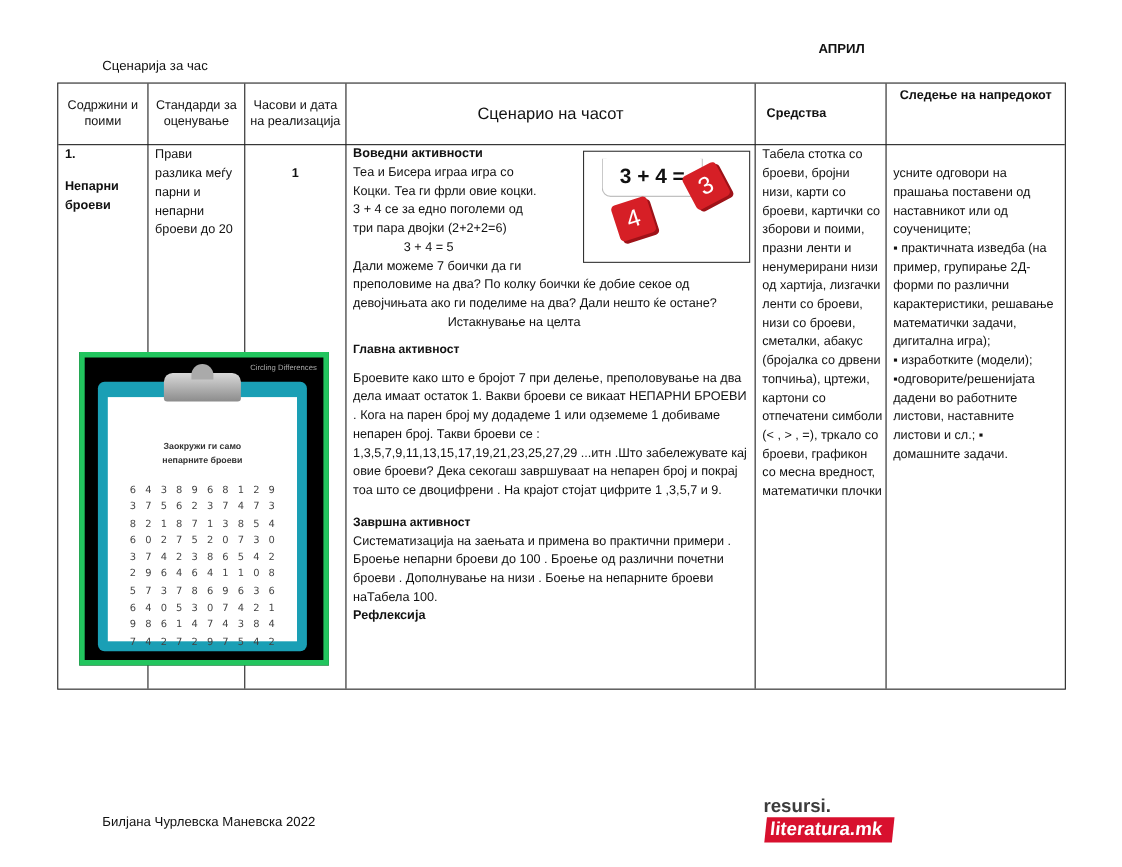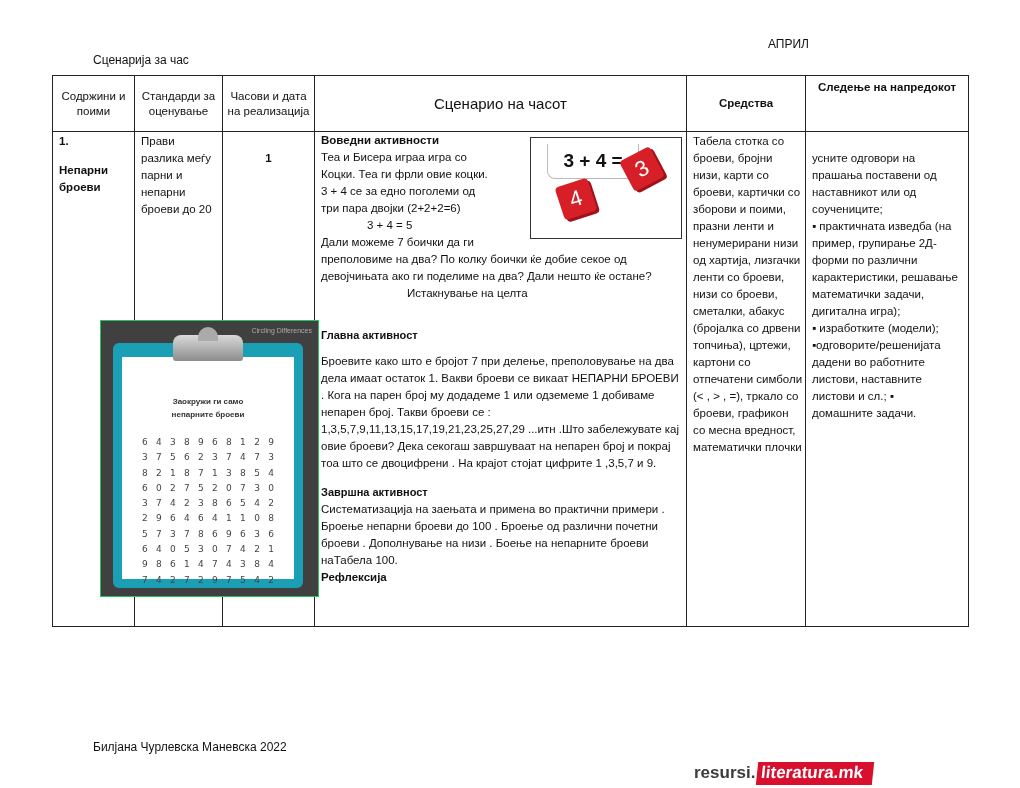--- a/index.html
+++ b/index.html
@@ -1,19 +1,19 @@
 <!DOCTYPE html>
 <html><head>
 <meta charset="utf-8">
 <style>
   html, body { margin:0; padding:0; background:#ffffff; }
   body { width:1020px; height:788px; position:relative; overflow:hidden;
          font-family:"Liberation Sans", "DejaVu Sans", sans-serif; color:#111; }
   .hdr-left { position:absolute; left:93px; top:37px; font-size:12px;margin-top:16px; }
-  .hdr-right { position:absolute; left:768px; top:37px; font-size:12px; }
+  .hdr-right { position:absolute; left:744px; top:37px; font-size:12px;font-weight:bold; }
 
   .tbl { position:absolute; left:52px; top:75px; width:917px; height:552px;
          border:1px solid #222; box-sizing:border-box; }
   .col-line { position:absolute; top:0; bottom:0; width:1px; background:#222; }
   .row-line { position:absolute; left:0; right:0; height:1px; background:#222; }
 
   .th { position:absolute; top:0; height:55px; display:flex; align-items:center;
         justify-content:center; text-align:center; font-size:11.5px; line-height:15px; }
   .th.bold { font-weight:bold; }
   .th.big { font-size:15px; font-weight:normal; }
@@ -24,38 +24,38 @@
 
   .dice-box { position:absolute; left:530px; top:137px; width:150px; height:100px;
               border:1px solid #333; background:#fff; }
   .eq-tab { position:absolute; left:16px; top:6px; width:90px; height:34px;
             border:1px solid #bbb; border-top:none; border-radius:0 0 4px 8px;
             font-weight:bold; font-size:19px; display:flex; align-items:center; justify-content:center; }
   .die { position:absolute; width:34px; height:34px; background:#d61f26;
          color:#fff; font-size:22px; display:flex; align-items:center; justify-content:center;
          border-radius:4px; box-shadow: 2px 3px 0 #9e1218; }
   .clip-wrap { position:absolute; left:72px; top:320px; width:217px; height:275px;
-               border:1px solid #22c55e; background:#404040;margin-left:28px; }
+               border:5px solid #22c55e; background:#000000; }
   .clip-board { position:absolute; left:30px; top:20px; width:180px; height:248px;
                 background:#1a9fb5; border-radius:6px; }
   .clip-paper { position:absolute; left:10px; top:14px; width:160px; height:226px;
                 background:#fff; }
   .clip-clip { position:absolute; left:72px; top:4px; width:70px; height:28px;
                background:linear-gradient(#d9d9d9,#8c8c8c); border-radius:8px 8px 3px 3px; }
   .clip-ring { position:absolute; left:97px; top:-2px; width:20px; height:14px;
                background:#aaa; border-radius:10px 10px 0 0; }
   .clip-caption { position:absolute; right:6px; top:6px; font-size:7px; color:#aaa; }
   .clip-title { position:absolute; left:0; right:0; top:38px; text-align:center;
                 font-size:8px; font-weight:bold; line-height:13px; color:#333; }
   .grid { position:absolute; left:16px; top:76px; width:130px; }
   .grid-row { display:flex; justify-content:space-between; font-size:9px;
               letter-spacing:0; color:#444; height:15.3px; font-family:"DejaVu Sans", sans-serif; }
 
   .footer-left { position:absolute; left:93px; top:740px; font-size:12px; }
-  .logo { position:absolute; left:694px; top:761px; height:24px; display:flex; align-items:center; }
+  .logo { position:absolute; left:694px; top:723px; height:24px; display:flex; align-items:flex-start;flex-direction:column; }
   .logo-gray { font-size:17px; font-weight:bold; color:#3c3c3c; }
   .logo-red { background:#d8102e; color:#fff; font-size:17px; font-weight:bold;
               padding:1px 10px 2px 4px; margin-left:2px; transform:skewX(-6deg); }
 </style>
 </head>
 <body>
 
 <div class="hdr-left">Сценарија за час</div>
 <div class="hdr-right">АПРИЛ</div>
 
@@ -65,41 +65,41 @@
   <div class="col-line" style="left:169px"></div>
   <div class="col-line" style="left:261px"></div>
   <div class="col-line" style="left:633px"></div>
   <div class="col-line" style="left:752px"></div>
   <div class="row-line" style="top:55px"></div>
 
   <div class="th" style="left:0;width:81px">Содржини и поими</div>
   <div class="th" style="left:82px;width:87px">Стандарди за оценување</div>
   <div class="th" style="left:170px;width:91px">Часови и дата на реализација</div>
   <div class="th big" style="left:262px;width:371px">Сценарио на часот</div>
-  <div class="th bold" style="left:634px;width:118px">Средства</div>
+  <div class="th bold" style="left:612px;width:118px">Средства</div>
   <div class="th bold" style="left:753px;width:162px;align-items:flex-start;padding-top:4px;height:51px">Следење на напредокот</div>
 
   <div class="cell b" style="left:6px;top:57px">1.</div>
   <div class="cell b" style="left:6px;top:86px;width:70px">Непарни броеви</div>
 
   <div class="cell" style="left:88px;top:57px;width:78px">Прави разлика меѓу парни и непарни броеви до 20</div>
 
   <div class="cell b" style="left:170px;top:74px;width:91px;text-align:center">1</div>
 
   <div class="cell" style="left:268px;top:56px;width:362px">
     <p class="para b">Воведни активности</p>
     <p class="para">Теа и Бисера играа игра со</p>
     <p class="para">Коцки. Теа ги фрли овие коцки.</p>
     <p class="para">3 + 4 се за едно поголеми од</p>
     <p class="para">три пара двојки (2+2+2=6)</p>
     <p class="para" style="padding-left:46px">3 + 4 = 5</p>
     <p class="para">Дали можеме 7 боички да ги</p>
     <p class="para">преполовиме  на два? По колку боички ќе добие секое од девојчињата ако ги  поделиме на два? Дали нешто ќе остане?</p>
     <p class="para" style="padding-left:86px">Истакнување на целта</p>
-    <p class="para b" style="margin-top:25px;font-size:11px">Главна активност</p>
+    <p class="para b" style="margin-top:8px;font-size:11px">Главна активност</p>
     <p class="para" style="margin-top:9px">Броевите како што е бројот 7  при делење, преполовување  на два дела  имаат остаток 1. Вакви броеви се викаат НЕПАРНИ БРОЕВИ . Кога на парен број му додадеме 1 или одземеме 1 добиваме непарен број. Такви броеви се : 1,3,5,7,9,11,13,15,17,19,21,23,25,27,29 ...итн .Што забележувате кај овие броеви?  Дека секогаш завршуваат на непарен број и покрај тоа што се двоцифрени . На крајот стојат цифрите 1 ,3,5,7 и 9.</p>
     <p class="para b" style="margin-top:12px;font-size:11px">Завршна активност</p>
     <p class="para"> Систематизација   на заењата и примена во практични примери . Броење непарни броеви до 100 . Броење од различни почетни броеви . Дополнување на низи . Боење на непарните броеви наТабела 100.</p>
     <p class="para b">Рефлексија</p>
   </div>
 
   <div class="cell" style="left:640px;top:57px;width:110px">Табела стотка со броеви, бројни низи, карти со броеви, картички со зборови и поими, празни ленти и ненумерирани низи од хартија, лизгачки ленти со броеви, низи со броеви, сметалки, абакус (бројалка со дрвени топчиња), цртежи, картони со отпечатени симболи (&lt; , &gt; , =), тркало со броеви, графикон со месна вредност, математички плочки</div>
 
   <div class="cell" style="left:759px;top:74px;width:155px;white-space:pre-line">усните одговори на прашања поставени од наставникот или од соучениците;
  ▪ практичната изведба (на пример, групирање 2Д-форми по различни карактеристики, решавање математички задачи, дигитална игра);

